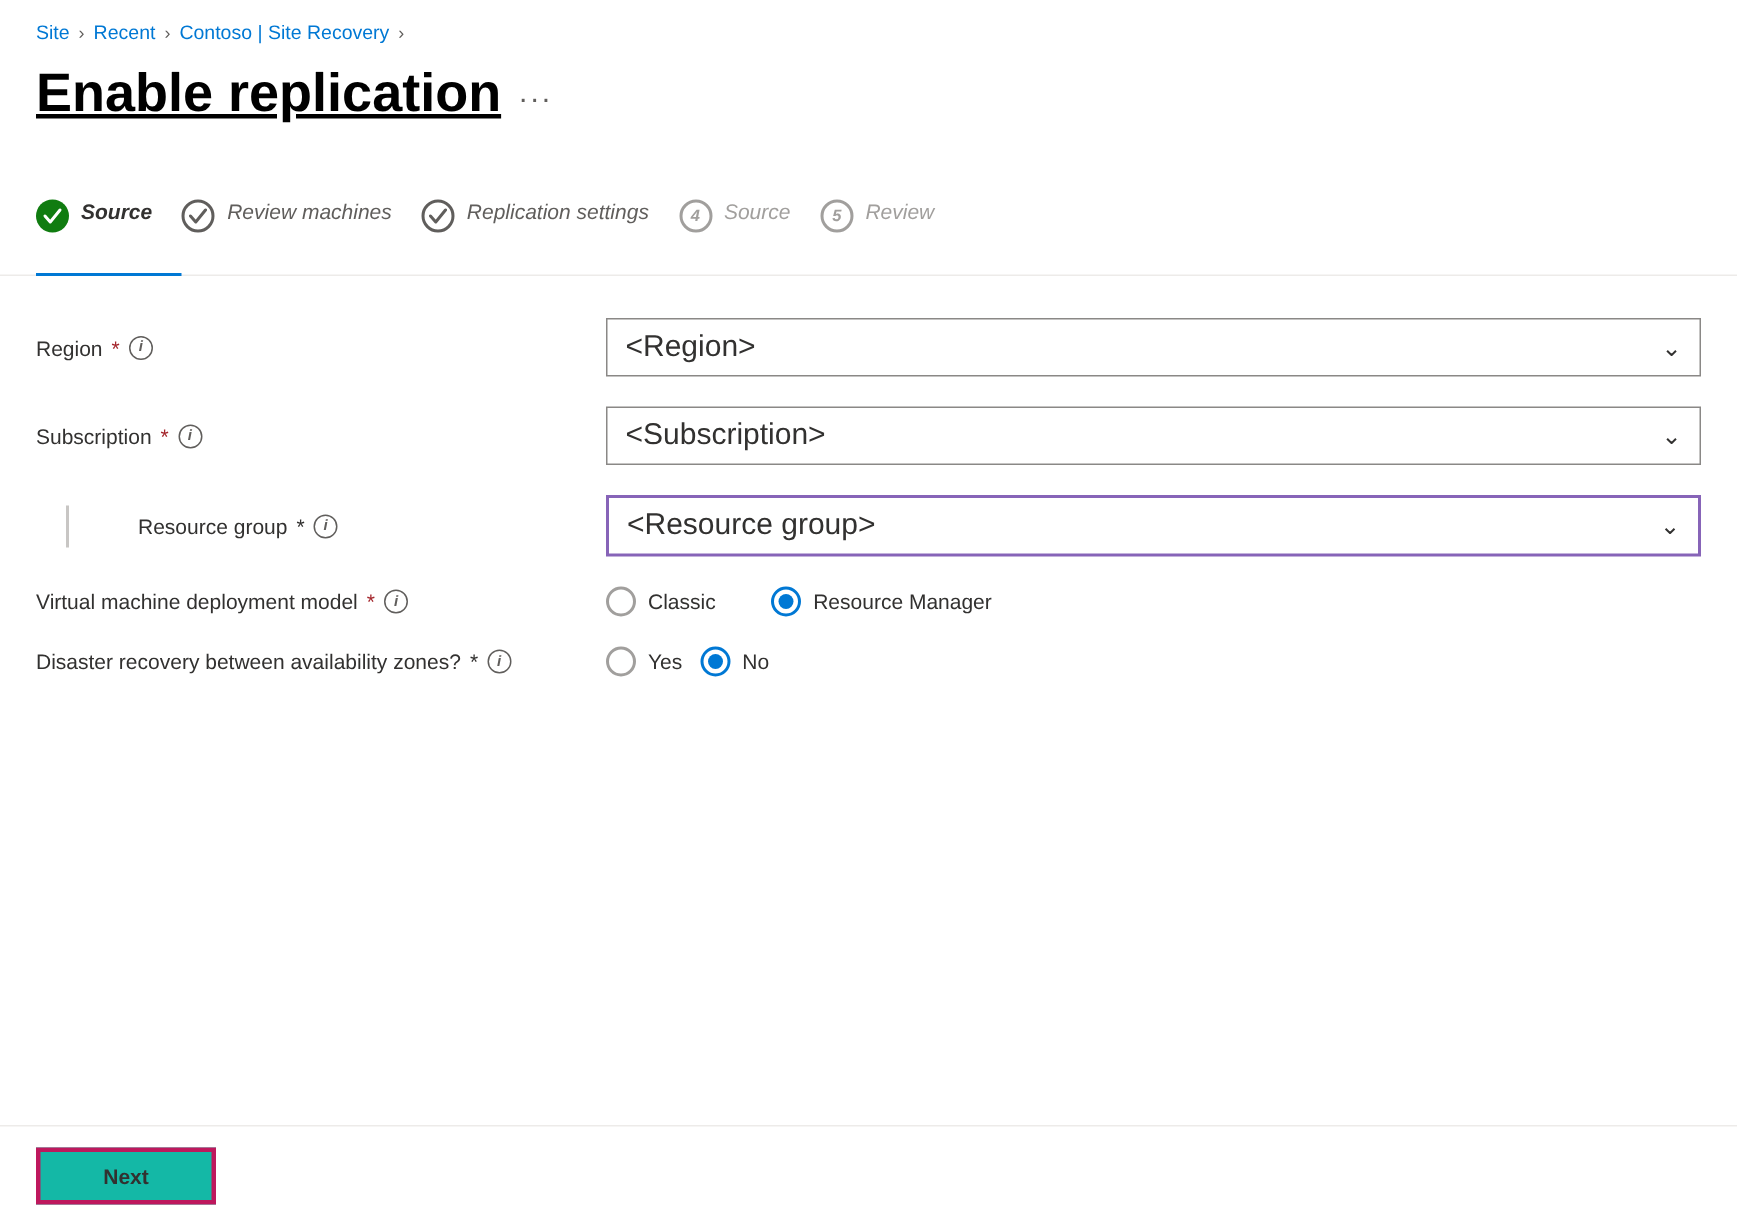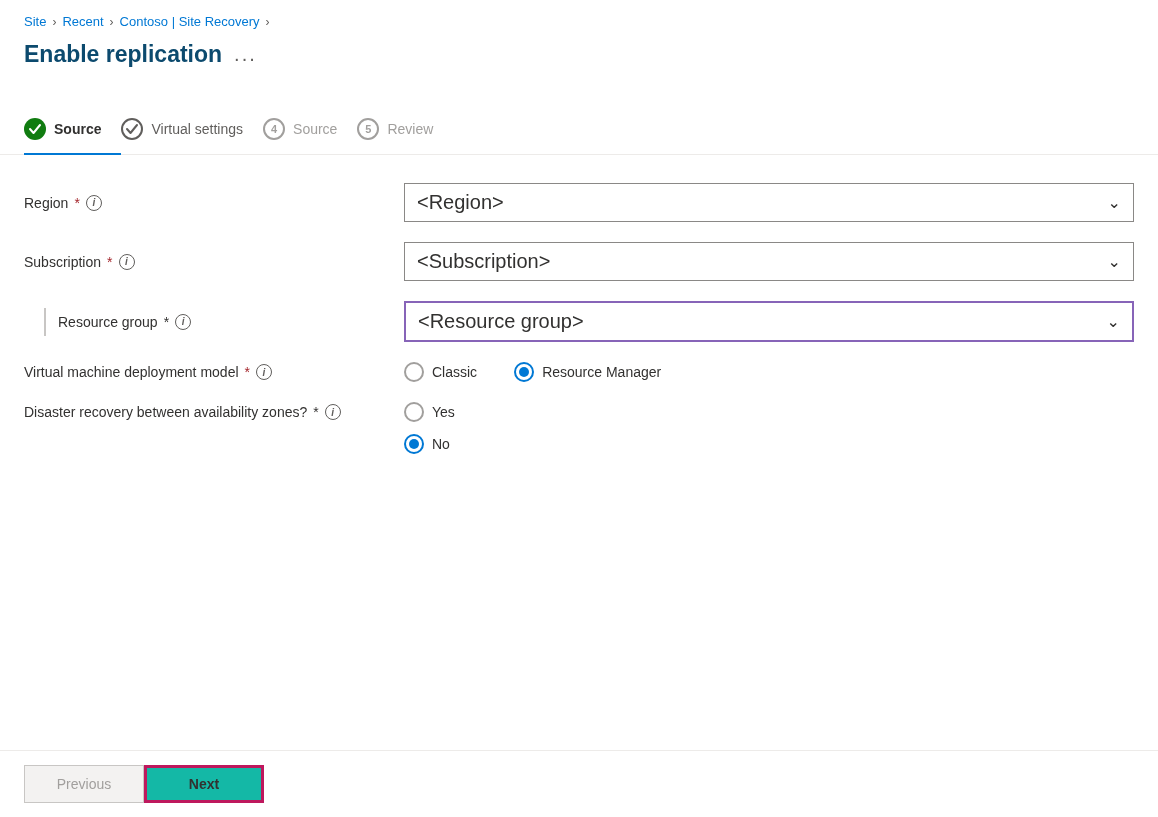--- a/index.html
+++ b/index.html
@@ -30,47 +30,49 @@
       margin: 0 2px;
     }
 
     .page-header {
       display: flex;
       align-items: center;
       padding: 4px 24px 20px 24px;
       gap: 12px;
     }
     .page-title {
-      font-size: 23px;
+      font-size: 36px;
       font-weight: 600;
-      color: #0c4a6e;
+      color: #000000;
+      text-decoration: underline;
     }
     .more-icon {
       font-size: 20px;
       color: #605e5c;
       cursor: pointer;
       letter-spacing: 2px;
     }
 
     .wizard-tabs {
       display: flex;
       align-items: center;
       padding: 20px 24px 0 24px;
       gap: 0;
       border-bottom: 1px solid #edebe9;
     }
 
     .wizard-tab {
       display: flex;
-      align-items: center;
+      align-items: flex-start;
       gap: 8px;
-      padding: 10px 20px 14px 0;
+      padding: 10px 20px 28px 0;
       cursor: pointer;
       position: relative;
       white-space: nowrap;
+      font-style: italic;
     }
 
     .wizard-tab.active {
       color: #323130;
       font-weight: 600;
     }
     .wizard-tab.active::after {
       content: '';
       position: absolute;
       bottom: -1px;
@@ -223,21 +225,21 @@
       background: #0078d4;
     }
 
     .radio-label {
       font-size: 14px;
       color: #323130;
     }
 
     .radio-stack {
       display: flex;
-      flex-direction: column;
+      flex-direction: row;
       gap: 12px;
     }
 
     .form-row-multi {
       display: flex;
       align-items: flex-start;
       margin-bottom: 36px;
     }
 
     .form-label-multi {
@@ -256,20 +258,21 @@
       display: flex;
       align-items: center;
       margin-bottom: 20px;
       gap: 0;
     }
     .resource-group-indent {
       width: 380px;
       display: flex;
       align-items: center;
       flex-shrink: 0;
+      gap: 34px;
     }
     .indent-line {
       width: 2px;
       height: 28px;
       background: #c8c6c4;
       margin-left: 20px;
       margin-right: 12px;
     }
     .resource-group-label {
       display: flex;
@@ -341,23 +344,31 @@
     </span>
     <span>Source</span>
   </div>
 
   <div class="wizard-tab completed">
     <span class="tab-icon gray-check done">
       <svg width="12" height="12" viewBox="0 0 12 12">
         <polyline points="1,6 4.5,10 11,2" fill="none" stroke="#605e5c" stroke-width="2" stroke-linecap="round" stroke-linejoin="round"></polyline>
       </svg>
     </span>
-    <span>Virtual settings</span>
-  </div>
-
+    <span>Review machines</span>
+  </div>
+
+  <div class="wizard-tab completed">
+    <span class="tab-icon gray-check done">
+      <svg width="12" height="12" viewBox="0 0 12 12">
+        <polyline points="1,6 4.5,10 11,2" fill="none" stroke="#605e5c" stroke-width="2" stroke-linecap="round" stroke-linejoin="round"></polyline>
+      </svg>
+    </span>
+    <span>Replication settings</span>
+  </div>
 
   <div class="wizard-tab pending">
     <span class="tab-icon number">4</span>
     <span>Source</span>
   </div>
 
   <div class="wizard-tab pending">
     <span class="tab-icon number">5</span>
     <span>Review</span>
   </div>
@@ -447,15 +458,14 @@
           <div class="radio-circle selected"></div>
           <span class="radio-label">No</span>
         </div>
       </div>
     </div>
   </div>
 
 </div>
 
 <div class="footer-bar">
-  <button class="btn btn-disabled">Previous</button>
   <button class="btn btn-primary">Next</button>
 </div>
 
 </body></html>

